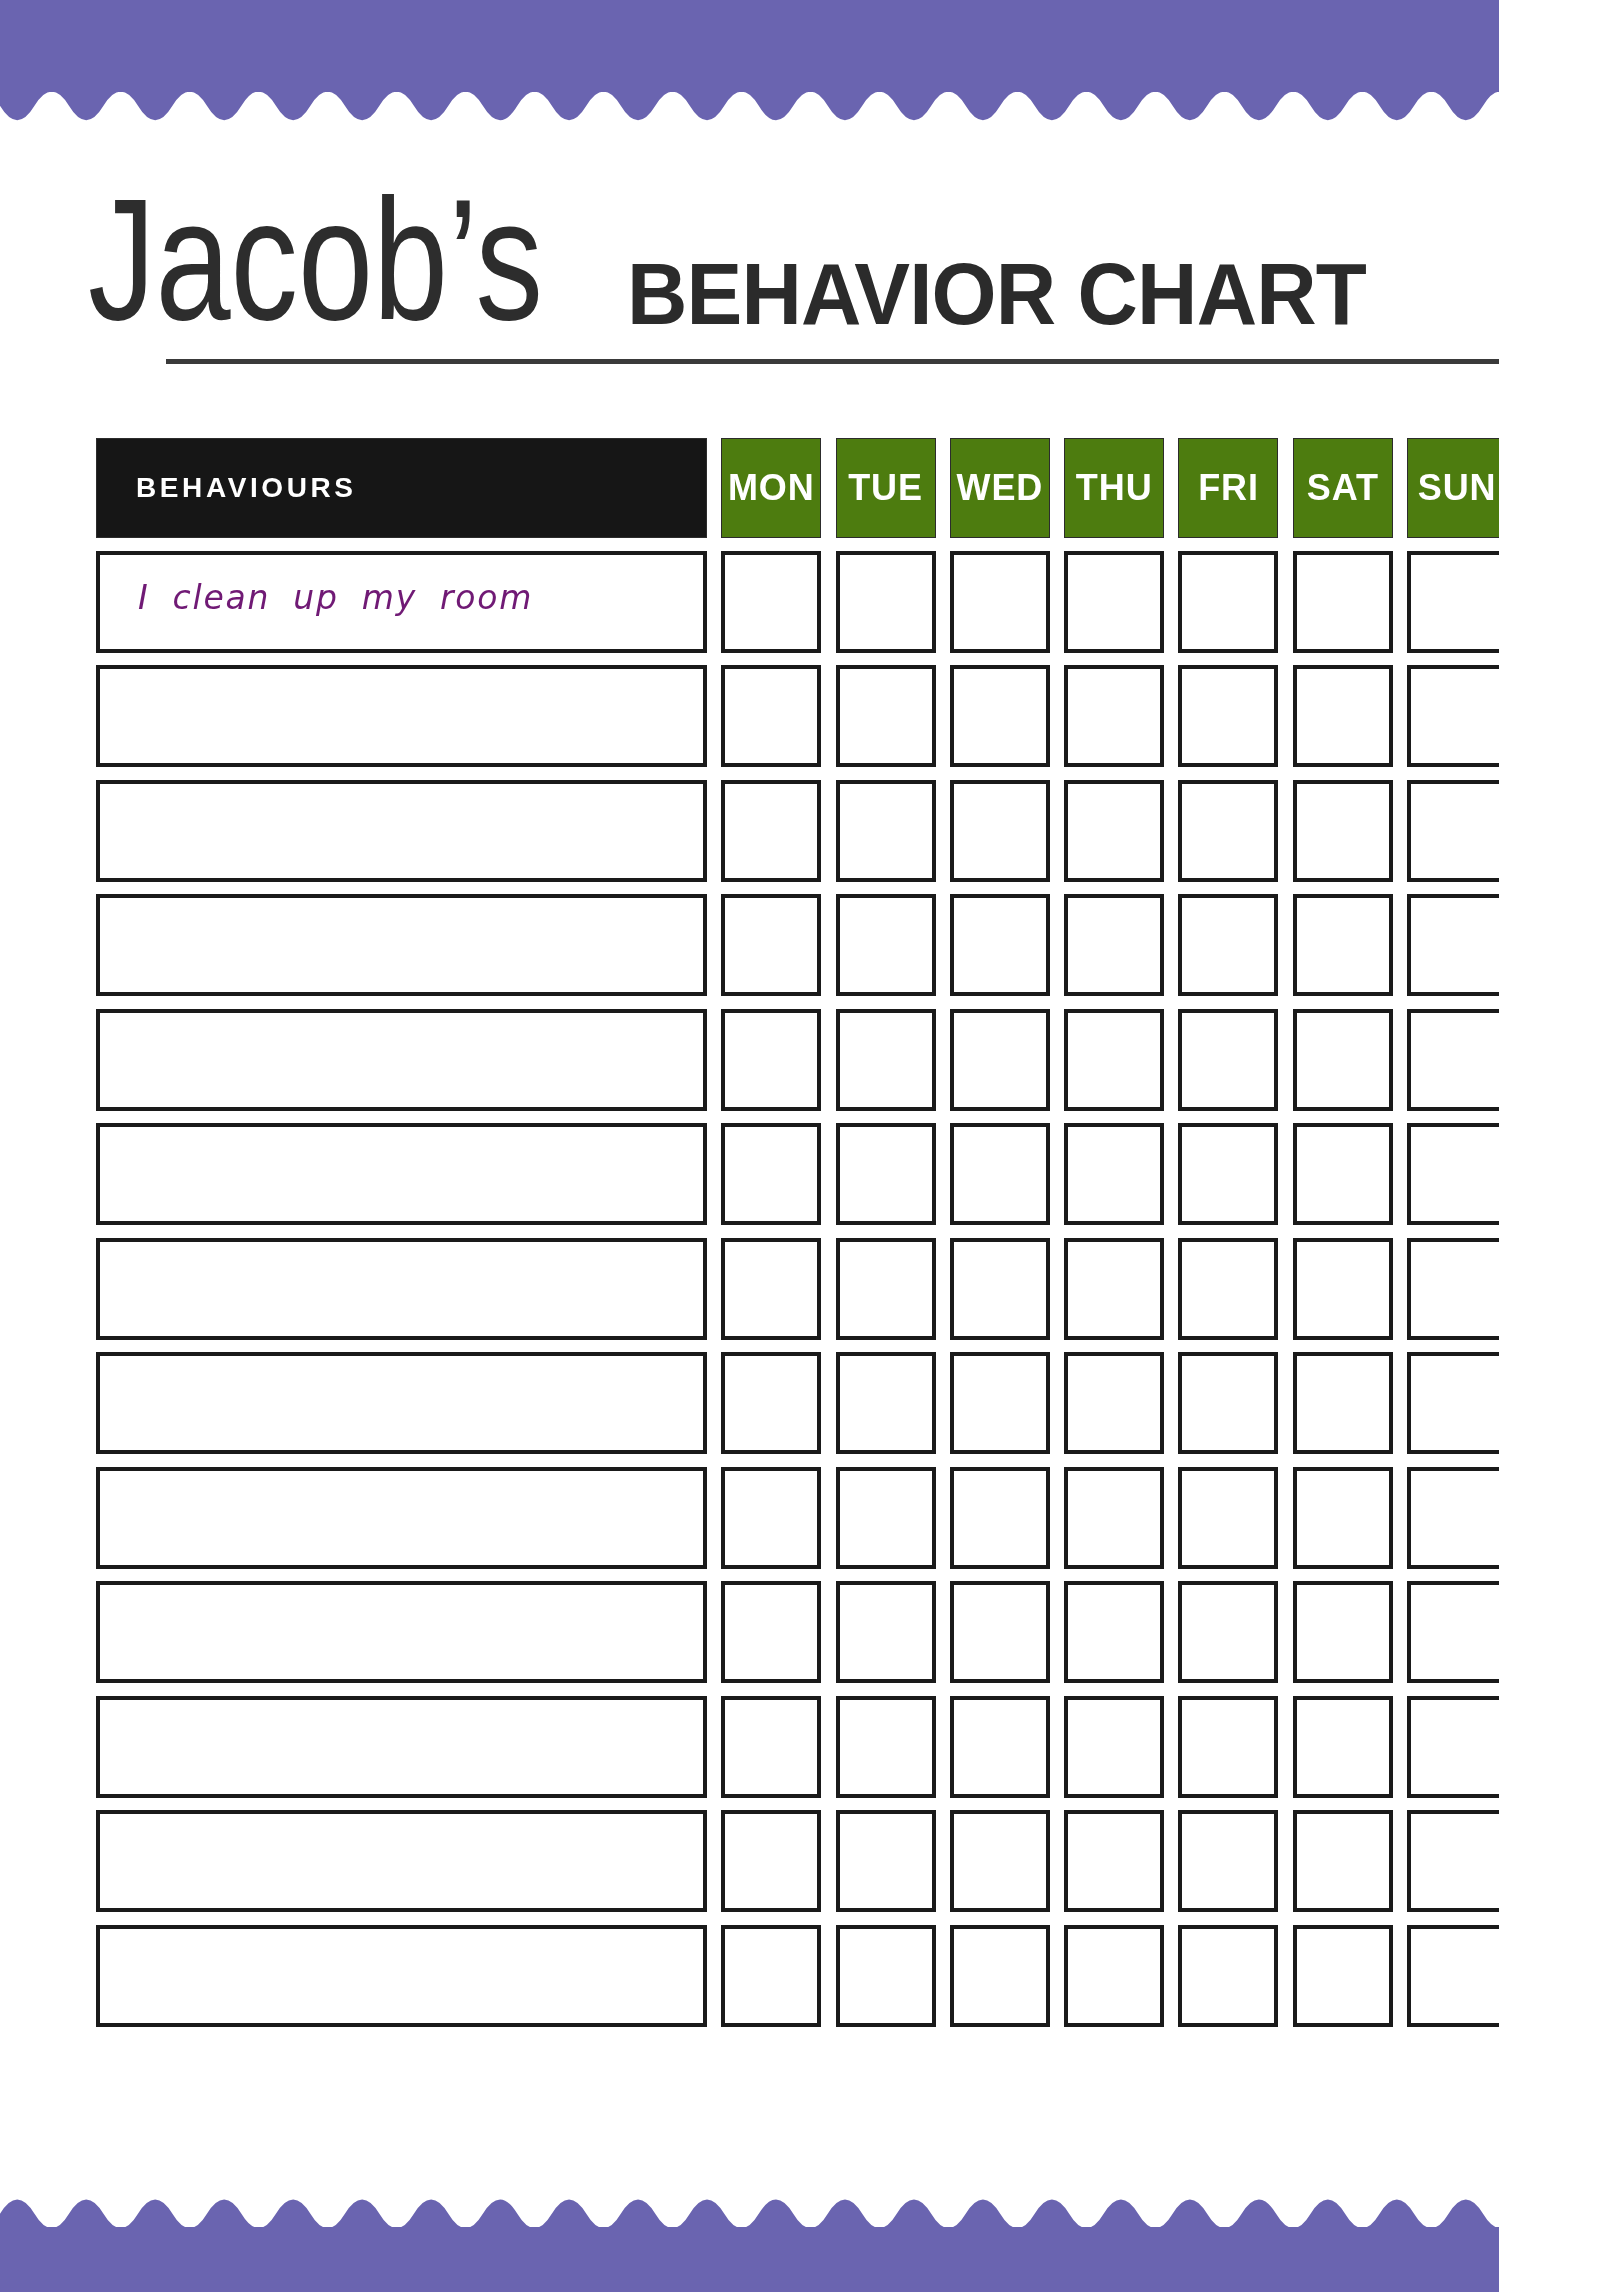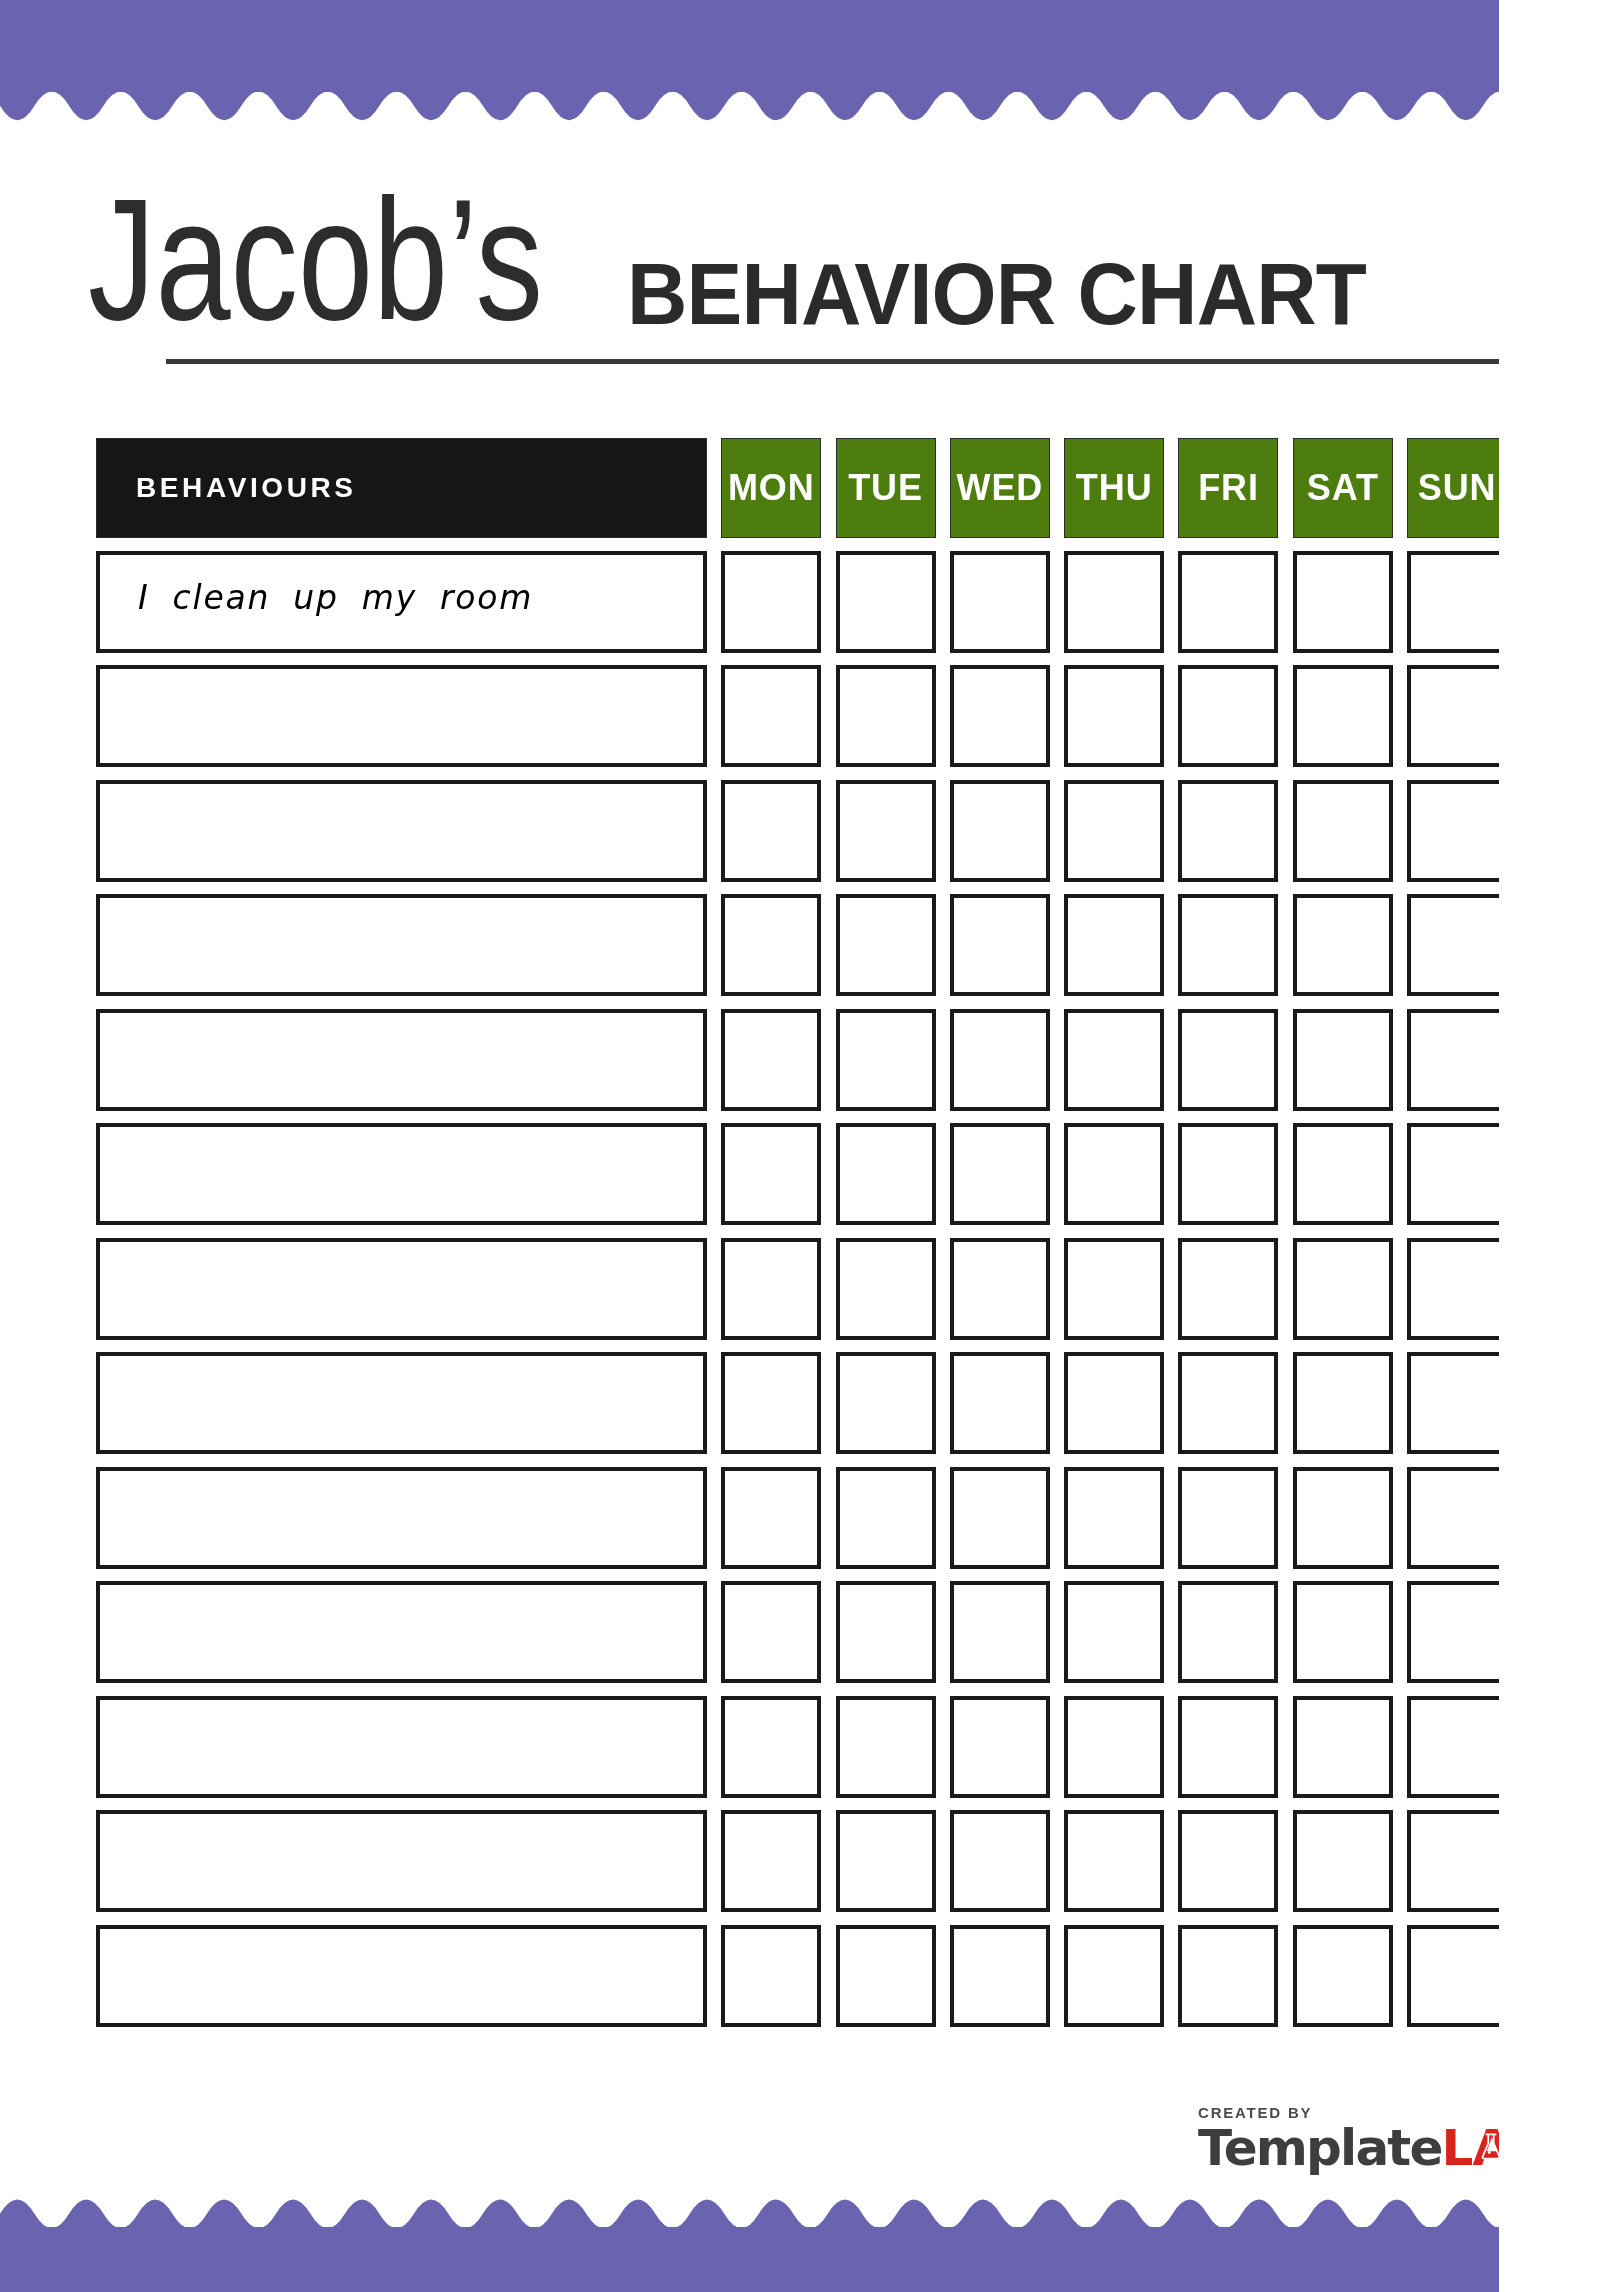--- a/index.html
+++ b/index.html
@@ -92,21 +92,21 @@
   .beh-box {
     background: #ffffff;
     border: 4.5px solid #1a1a1a;
     padding: 23px 9px 0 38px;
     overflow: hidden;
   }
   .beh-text {
     font-family: "DejaVu Sans", sans-serif;
     font-style: italic;
     font-size: 33px;
-    color: #000000;
+    color: #701a75;
     letter-spacing: 1.8px;
     word-spacing: 10.7px;
     white-space: nowrap;
   }
   .day-cell {
     background: #ffffff;
     border: 4.5px solid #1a1a1a;
   }
 
   
@@ -285,31 +285,20 @@
     <div class="beh-box"><span class="beh-text"></span></div>
     <div class="day-cell"></div>
     <div class="day-cell"></div>
     <div class="day-cell"></div>
     <div class="day-cell"></div>
     <div class="day-cell"></div>
     <div class="day-cell"></div>
     <div class="day-cell"></div>
   </div>
 
-  <div class="logo">
-    <div class="created-by">CREATED BY</div>
-    <div class="brand-line">
-      <span class="brand-primary">Template</span><span class="brand-accent"><span>L</span><span class="lab-a"><span>A</span><svg class="flask-svg" viewBox="0 0 24 34" aria-hidden="true">
-              <path d="M9 3 V13 L3 27 Q1.6 30 5 30 H19 Q22.4 30 21 27 L15 13 V3" fill="none" stroke="#ffffff" stroke-width="2"></path>
-              <path d="M6 3 H18" stroke="#ffffff" stroke-width="2"></path>
-              <circle cx="10" cy="23" r="1.6" fill="#ffffff"></circle>
-              <circle cx="14" cy="19" r="1.4" fill="#ffffff"></circle>
-            </svg></span><span>B</span></span>
-    </div>
-  </div>
 
   <svg class="wave-bottom" viewBox="0 0 1833 33" preserveAspectRatio="none" aria-hidden="true">
     <path fill="#6a64b0" d="M0 16.5 Q19.5 -15.5 39 16.5 t39 0 t39 0 t39 0 t39 0 t39 0 t39 0 t39 0 t39 0 t39 0 t39 0 t39 0 t39 0 t39 0 t39 0 t39 0 t39 0 t39 0 t39 0 t39 0 t39 0 t39 0 t39 0 t39 0 t39 0 t39 0 t39 0 t39 0 t39 0 t39 0 t39 0 t39 0 t39 0 t39 0 t39 0 t39 0 t39 0 t39 0 t39 0 t39 0 t39 0 t39 0 t39 0 t39 0 t39 0 t39 0 t39 0 L1833 33 L0 33 Z"></path>
   </svg>
   <div class="band-bottom-solid"></div>
 
 </div>
 
 
 </body></html>

